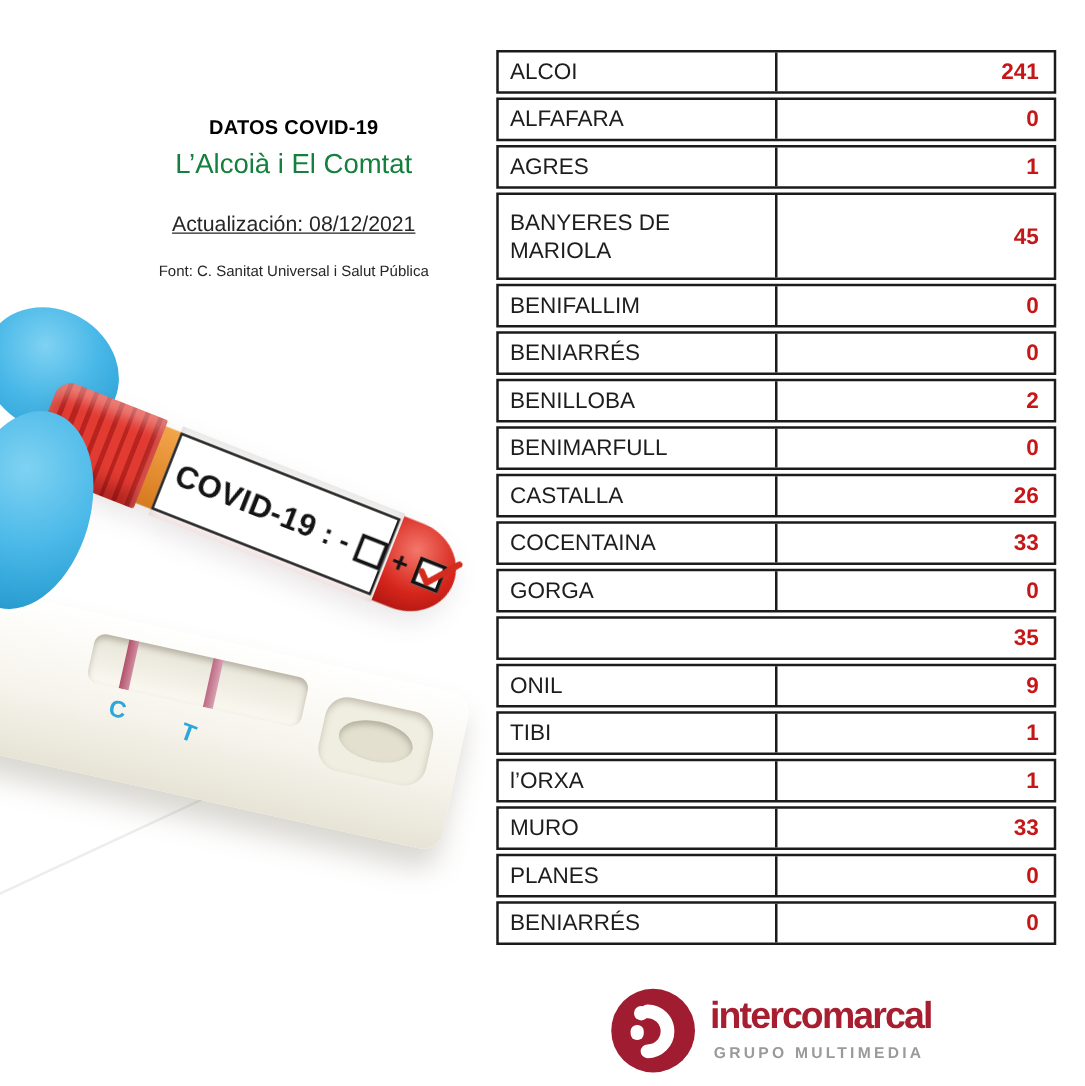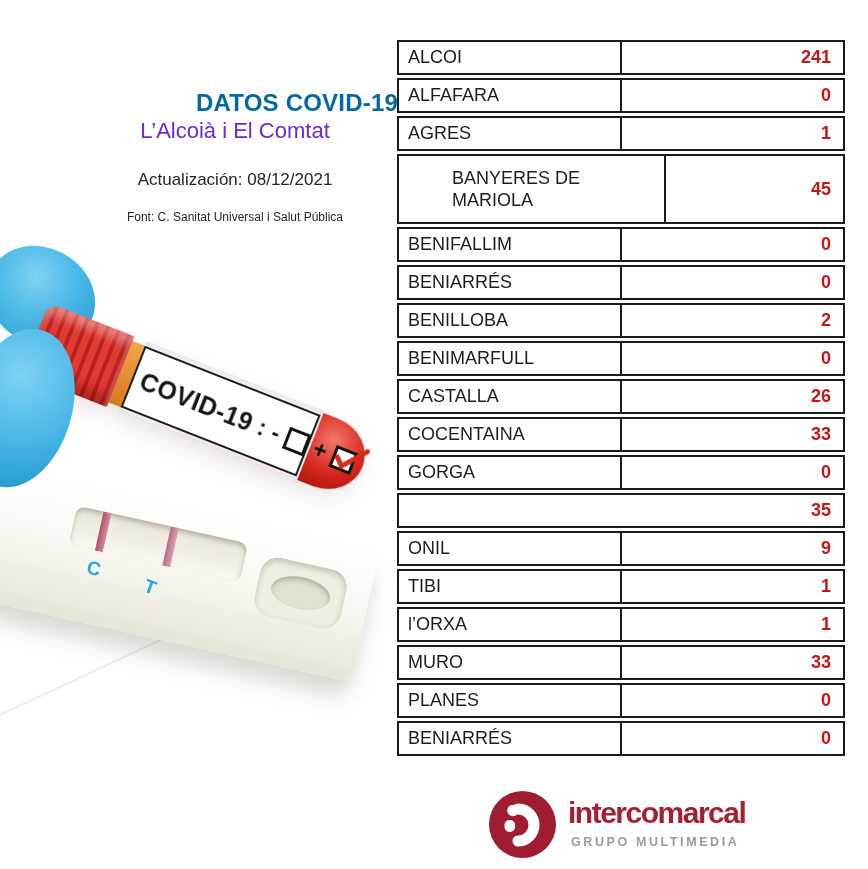--- a/index.html
+++ b/index.html
@@ -5,31 +5,31 @@
   html,body{margin:0;padding:0;}
   body{
     width:868px;height:869px;position:relative;overflow:hidden;
     background:#ffffff;
     font-family:"Liberation Sans","DejaVu Sans",sans-serif;
   }
   
   .header{
     position:absolute;left:72px;top:88px;width:326px;text-align:center;
   }
-  .title{font-size:24px;font-weight:bold;color:#0369a1;line-height:29px;letter-spacing:.2px;text-align:right;}
-  .subtitle{font-size:22px;color:#6d28d9;line-height:28px;}
-  .updated{font-size:17px;color:#262626;margin-top:24px;line-height:21px;}
+  .title{font-size:16px;font-weight:bold;color:#000000;line-height:29px;letter-spacing:.2px;}
+  .subtitle{font-size:22px;color:#15803d;line-height:28px;}
+  .updated{font-size:17px;color:#262626;margin-top:24px;line-height:21px;text-decoration:underline;}
   .source{font-size:12px;color:#262626;line-height:16px;margin-top:19px;}
   
   .covid-table{
     position:absolute;left:397px;top:40px;width:448px;
     display:flex;flex-direction:column;gap:3px;
   }
   .trow{display:flex;height:35px;box-sizing:border-box;border:2px solid #1b1b1b;background:#fff;}
-  .trow.tall{height:70px;padding-left:44px;}
+  .trow.tall{height:70px;}
   .tname{
     width:223px;box-sizing:border-box;border-right:2px solid #1b1b1b;
     display:flex;align-items:center;padding-left:9px;
     font-size:18px;color:#1d1d1d;
   }
   .tname span{max-width:175px;line-height:1.25;}
   .tvalue{
     flex:1;display:flex;align-items:center;justify-content:flex-end;
     padding-right:12px;font-size:18px;font-weight:bold;color:#c51717;
   }

